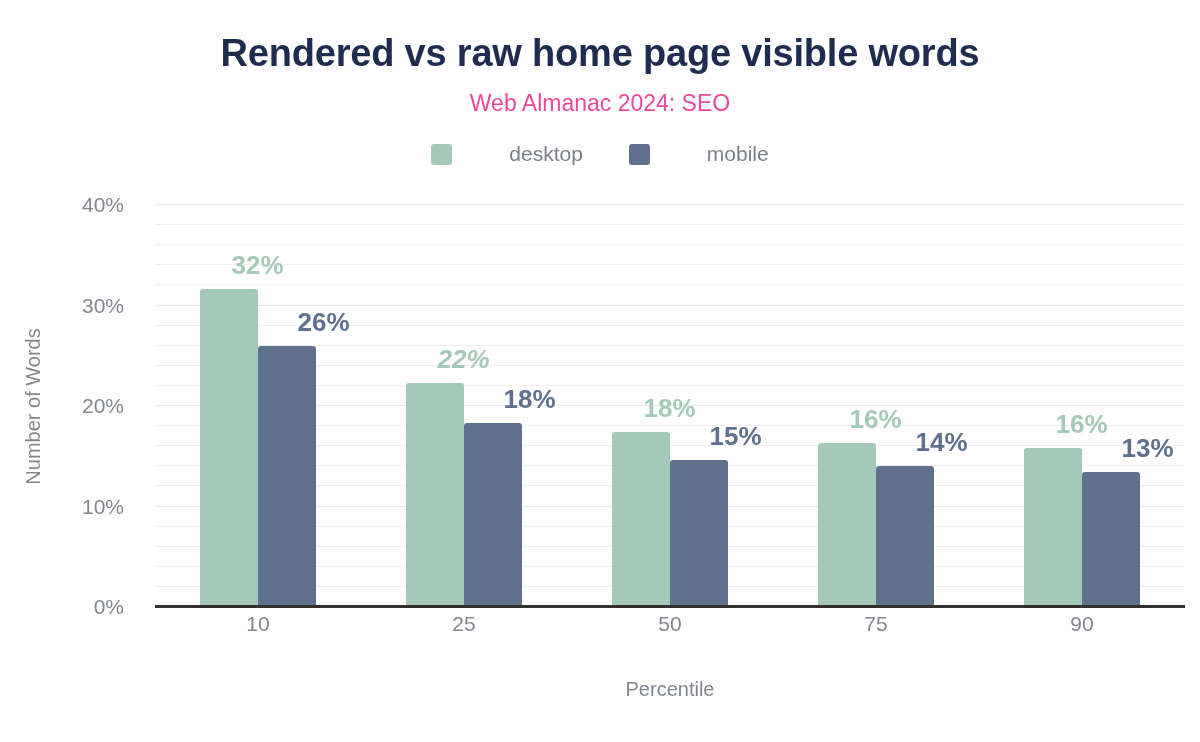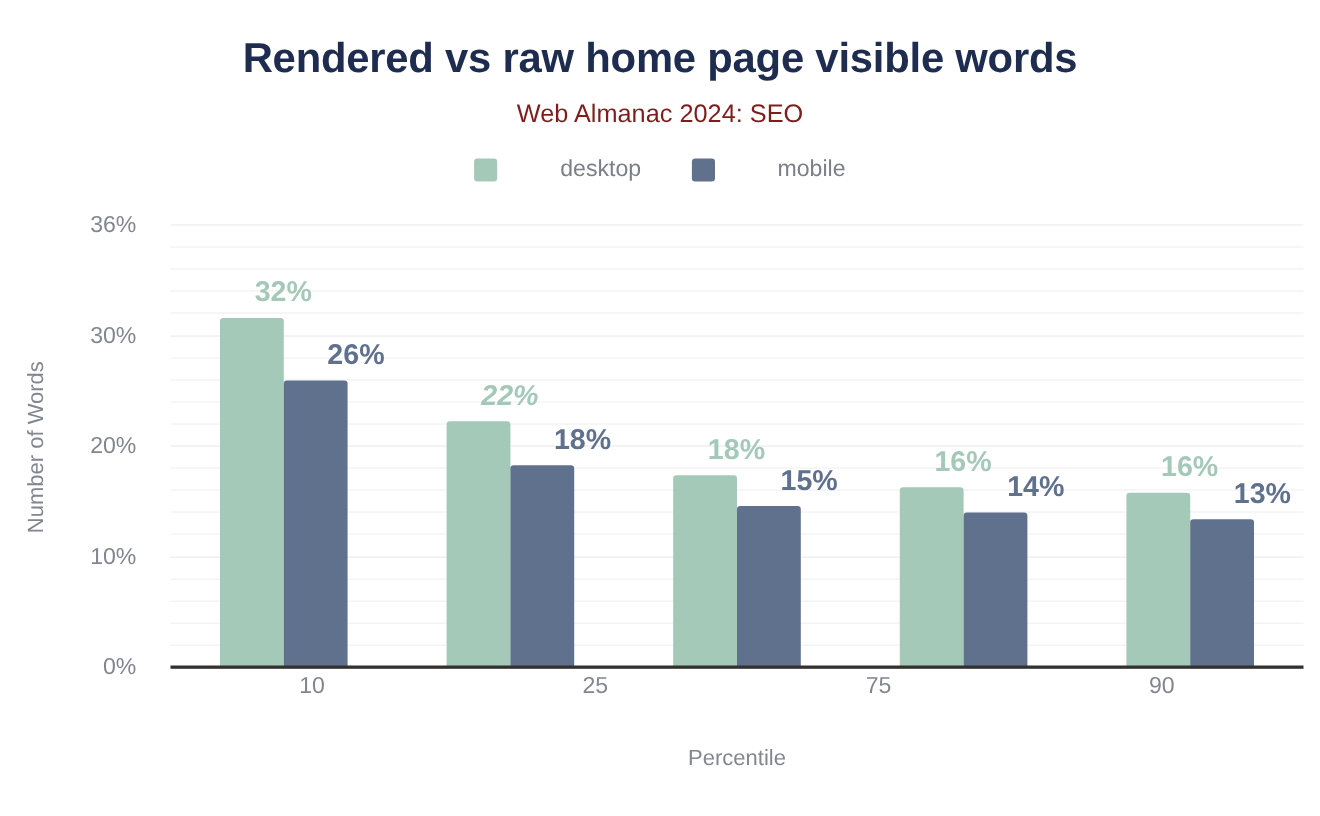--- a/index.html
+++ b/index.html
@@ -34,21 +34,21 @@
     white-space: nowrap;
   }
   .chart-subtitle {
     position: absolute;
     top: 90px;
     left: 0;
     width: 1200px;
     text-align: center;
     font-size: 23px;
     font-weight: normal;
-    color: #7f1d1d;
+    color: #ec4899;
   }
 
   
   .legend {
     position: absolute;
     top: 142px;
     left: 0;
     width: 1200px;
     display: flex;
     justify-content: center;
@@ -219,21 +219,21 @@
 
   <div class="y-axis-title">
     <span>Number of Words</span>
   </div>
 
   <div class="y-ticks">
       <div class="y-tick" style="top: 402px;">0%</div>
       <div class="y-tick" style="top: 301.5px;">10%</div>
       <div class="y-tick" style="top: 201px; text-align: right;">20%</div>
       <div class="y-tick" style="top: 100.5px;">30%</div>
-      <div class="y-tick" style="top: 0px;">36%</div>
+      <div class="y-tick" style="top: 0px;">40%</div>
     </div>
 
   <div class="plot">
     <div class="gridlines">
         <div class="gridline" style="bottom: 5%;"></div>
         <div class="gridline" style="bottom: 10%;"></div>
         <div class="gridline" style="bottom: 15%;"></div>
         <div class="gridline" style="bottom: 20%;"></div>
         <div class="gridline major" style="bottom: 25%;"></div>
         <div class="gridline" style="bottom: 30%;"></div>
@@ -303,18 +303,19 @@
             <div class="bar-label mobile" style="bottom: calc(33.5% + 8px); color: rgb(96, 113, 142);">13%</div>
           </div>
         </div>
       </div>
     <div class="axis-line"></div>
   </div>
 
   <div class="x-ticks">
       <div class="x-tick">10</div>
       <div class="x-tick">25</div>
+      <div class="x-tick">50</div>
       <div class="x-tick">75</div>
       <div class="x-tick">90</div>
     </div>
   <div class="x-axis-title">Percentile</div>
 
 </div>
 
 </body></html>

